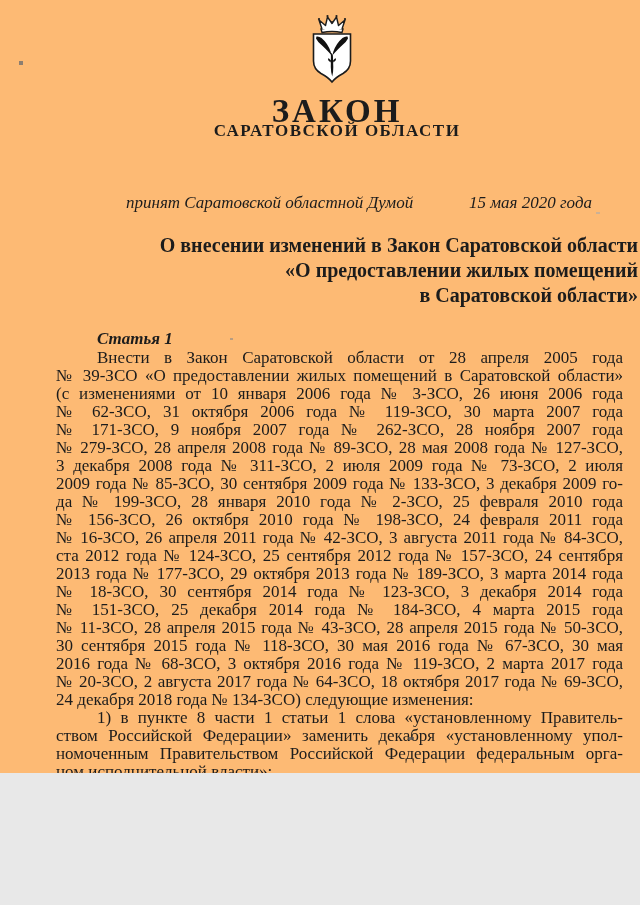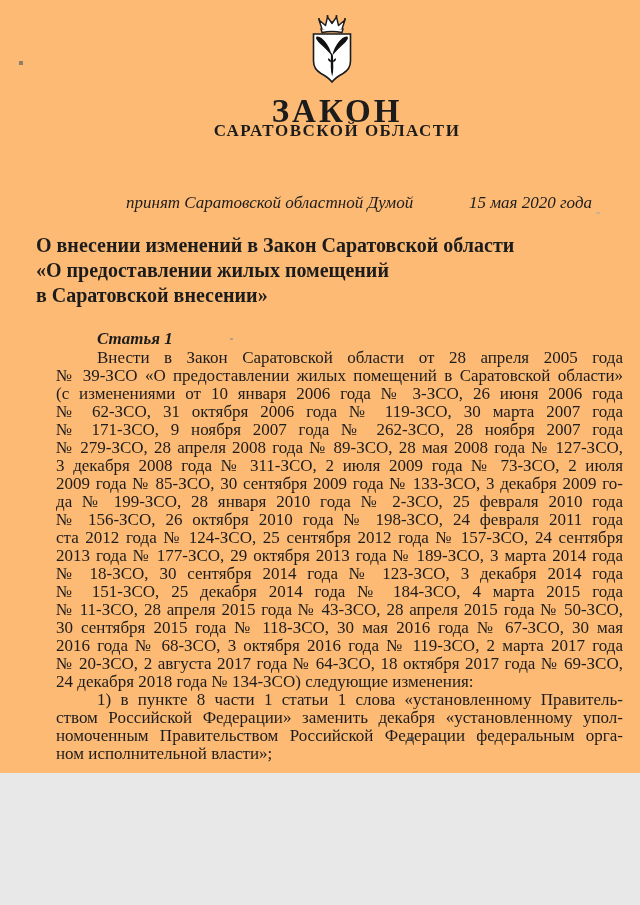--- a/index.html
+++ b/index.html
@@ -27,21 +27,21 @@
   }
   
   .adopted{
     position:absolute;top:194px;left:78px;right:48px;
     display:flex;justify-content:space-between;
     font-style:italic;font-size:17px;line-height:18px;margin-left:48px;
   }
   
   .title{
     position:absolute;top:233px;left:36px;width:602px;
-    text-align:left;font-weight:bold;font-size:20px;line-height:25px;
+    text-align:right;font-weight:bold;font-size:20px;line-height:25px;
   }
   
   .body-block{
     position:absolute;top:330px;left:56px;width:567px;
     font-size:17px;line-height:18px;
   }
   .article-heading{
     font-weight:bold;font-style:italic;
     text-indent:41px;line-height:18px;margin-bottom:1px;
   }
@@ -99,36 +99,37 @@
   <div class="region">САРАТОВСКОЙ ОБЛАСТИ</div>
 
   <div class="adopted">
     <span>принят Саратовской областной Думой</span>
     <span>15 мая 2020 года</span>
   </div>
 
   <div class="title">
       <div class="title-line">О внесении изменений в Закон Саратовской области</div>
       <div class="title-line">«О предоставлении жилых помещений</div>
-      <div class="title-line">в Саратовской внесении»</div>
+      <div class="title-line">в Саратовской области»</div>
     </div>
 
   <div class="body-block">
     <div class="article-heading">Статья 1</div>
     <div>
         <div class="bline j ind">Внести в Закон Саратовской области от 28 апреля 2005 года</div>
         <div class="bline j">№ 39-ЗСО «О предоставлении жилых помещений в Саратовской области»</div>
         <div class="bline j">(с изменениями от 10 января 2006 года № 3-ЗСО, 26 июня 2006 года</div>
         <div class="bline j">№ 62-ЗСО, 31 октября 2006 года № 119-ЗСО, 30 марта 2007 года</div>
         <div class="bline j">№ 171-ЗСО, 9 ноября 2007 года № 262-ЗСО, 28 ноября 2007 года</div>
         <div class="bline j">№ 279-ЗСО, 28 апреля 2008 года № 89-ЗСО, 28 мая 2008 года № 127-ЗСО,</div>
         <div class="bline j">3 декабря 2008 года № 311-ЗСО, 2 июля 2009 года № 73-ЗСО, 2 июля</div>
         <div class="bline j">2009 года № 85-ЗСО, 30 сентября 2009 года № 133-ЗСО, 3 декабря 2009 го-</div>
         <div class="bline j">да № 199-ЗСО, 28 января 2010 года № 2-ЗСО, 25 февраля 2010 года</div>
         <div class="bline j">№ 156-ЗСО, 26 октября 2010 года № 198-ЗСО, 24 февраля 2011 года</div>
+        <div class="bline j">№ 16-ЗСО, 26 апреля 2011 года № 42-ЗСО, 3 августа 2011 года № 84-ЗСО,</div>
         <div class="bline j">ста 2012 года № 124-ЗСО, 25 сентября 2012 года № 157-ЗСО, 24 сентября</div>
         <div class="bline j">2013 года № 177-ЗСО, 29 октября 2013 года № 189-ЗСО, 3 марта 2014 года</div>
         <div class="bline j">№ 18-ЗСО, 30 сентября 2014 года № 123-ЗСО, 3 декабря 2014 года</div>
         <div class="bline j">№ 151-ЗСО, 25 декабря 2014 года № 184-ЗСО, 4 марта 2015 года</div>
         <div class="bline j">№ 11-ЗСО, 28 апреля 2015 года № 43-ЗСО, 28 апреля 2015 года № 50-ЗСО,</div>
         <div class="bline j">30 сентября 2015 года № 118-ЗСО, 30 мая 2016 года № 67-ЗСО, 30 мая</div>
         <div class="bline j">2016 года № 68-ЗСО, 3 октября 2016 года № 119-ЗСО, 2 марта 2017 года</div>
         <div class="bline j">№ 20-ЗСО, 2 августа 2017 года № 64-ЗСО, 18 октября 2017 года № 69-ЗСО,</div>
         <div class="bline">24 декабря 2018 года № 134-ЗСО) следующие изменения:</div>
         <div class="bline j ind">1) в пункте 8 части 1 статьи 1 слова «установленному Правитель-</div>

